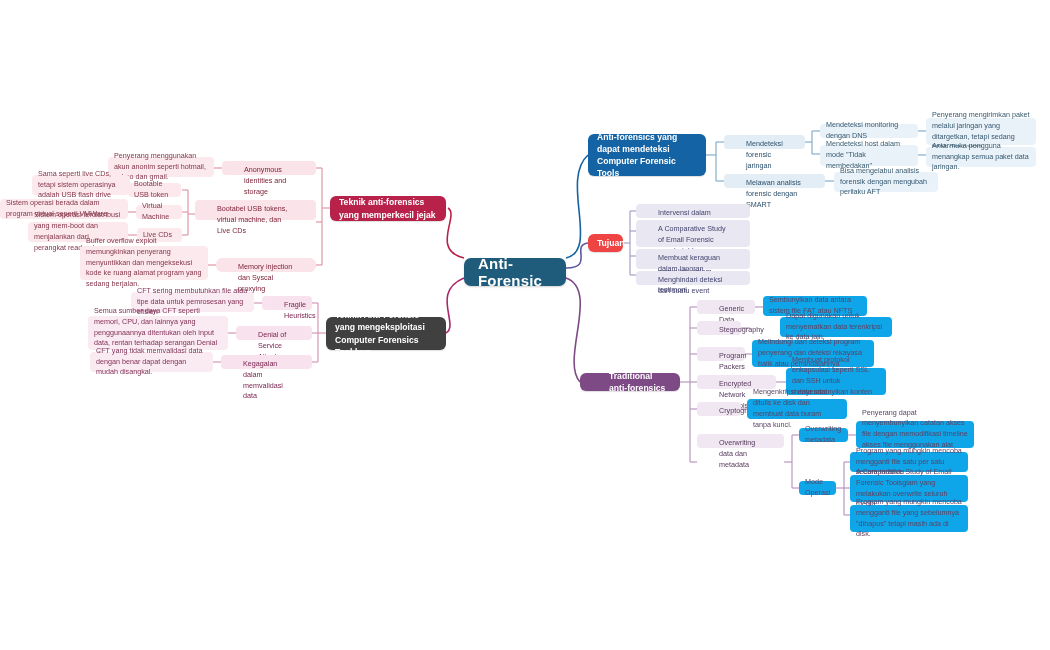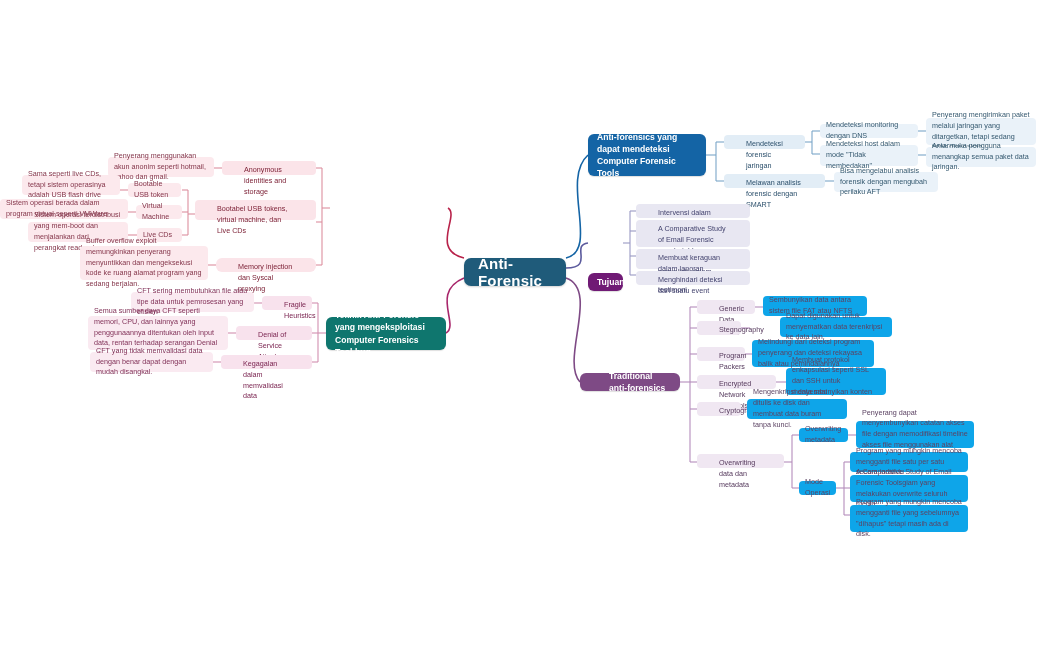--- a/index.html
+++ b/index.html
@@ -29,24 +29,24 @@
   
   .l1{
     color:#ffffff;border-radius:6px;
     font-size:8.6px;font-weight:700;
     line-height:1.42;
     padding:6px 9px;
     display:flex;align-items:center;
     box-shadow:0 1px 1px rgba(0,0,0,.13);
   }
   .l1.blue{background:#1464a5;}
-  .l1.purple{background:#701a75;margin-top:39px;}
+  .l1.purple{background:#ef4444;}
   .l1.plum{background:#7e4a85;}
   .l1.crimson{background:#b8224a;}
-  .l1.magenta{background:#0f766e;justify-content:center;}
+  .l1.magenta{background:#404040;justify-content:center;}
 
   
   .l2{
     border-radius:4px;
     font-size:7.2px;line-height:1.5;
     padding:4px 22px;
     display:flex;align-items:flex-start;
   }
   .l2.blue{background:#e2edf6;color:#2b4f6b;}
   .l2.purple{background:#e8e7f2;color:#43436e;}
@@ -253,21 +253,21 @@
     <span>Membuat protokol enkapsulasi seperti SSL dan SSH untuk menyembunyikan konten dari traffic</span>
   </div>
 
   <div class="node l2 plum" style="left:697px;top:402px;width:42px;height:14px;">
     <span>Cryptography</span>
   </div>
   <div class="node l3 plum" style="left:747px;top:399px;width:100px;height:20px;">
     <span>Mengenkripsi data saat ditulis ke disk dan membuat data  buram tanpa kunci.</span>
   </div>
 
-  <div class="node l2 plum" style="left:697px;top:454px;width:87px;height:14px;">
+  <div class="node l2 plum" style="left:697px;top:434px;width:87px;height:14px;">
     <span>Overwriting data dan metadata</span>
   </div>
 
   <div class="node l3 plum" style="left:799px;top:428px;width:49px;height:14px;">
     <span>Overwriting metadata</span>
   </div>
   <div class="node l3 plum" style="left:856px;top:421px;width:118px;height:27px;">
     <span>Penyerang dapat menyembunyikan catatan akses file dengan memodifikasi timeline akses file  menggunakan alat "Timestamp".</span>
   </div>
 
@@ -277,36 +277,39 @@
   <div class="node l3 plum" style="left:850px;top:452px;width:118px;height:20px;">
     <span>Program yang mungkin mencoba mengganti file satu per satu secara individu</span>
   </div>
   <div class="node l3 plum" style="left:850px;top:475px;width:118px;height:27px;">
     <span>A Comparative Study of Email Forensic Toolsgiam yang melakukan overwrite seluruh media</span>
   </div>
   <div class="node l3 plum" style="left:850px;top:505px;width:118px;height:27px;">
     <span>Program yang mungkin mencoba mengganti file yang sebelumnya "dihapus" tetapi masih ada di disk.</span>
   </div>
 
+  <div class="node l1 crimson" style="left:330px;top:196px;width:116px;height:25px;">
+    <span>Teknik anti-forensics yang memperkecil jejak</span>
+  </div>
 
   <div class="node l2 crimson" style="left:222px;top:161px;width:94px;height:14px;">
     <span>Anonymous identities and storage</span>
   </div>
   <div class="node l3 crimson" style="left:108px;top:157px;width:106px;height:20px;">
     <span>Penyerang menggunakan akun anonim seperti hotmail, yahoo dan gmail.</span>
   </div>
 
   <div class="node l2 crimson" style="left:195px;top:200px;width:121px;height:20px;">
     <span>Bootabel USB tokens, virtual machine, dan Live CDs</span>
   </div>
 
   <div class="node l3 crimson" style="left:128px;top:183px;width:53px;height:14px;">
     <span>Bootable USB token</span>
   </div>
-  <div class="node l3 crimson" style="left:22px;top:175px;width:98px;height:20px;">
+  <div class="node l3 crimson" style="left:32px;top:175px;width:98px;height:20px;">
     <span>Sama seperti live CDs, tetapi sistem operasinya adalah USB flash drive</span>
   </div>
 
   <div class="node l3 crimson" style="left:136px;top:205px;width:46px;height:14px;">
     <span>Virtual Machine</span>
   </div>
   <div class="node l3 crimson" style="left:0px;top:199px;width:128px;height:20px;">
     <span>Sistem operasi  berada dalam program virtual seperti VMWare</span>
   </div>
 

